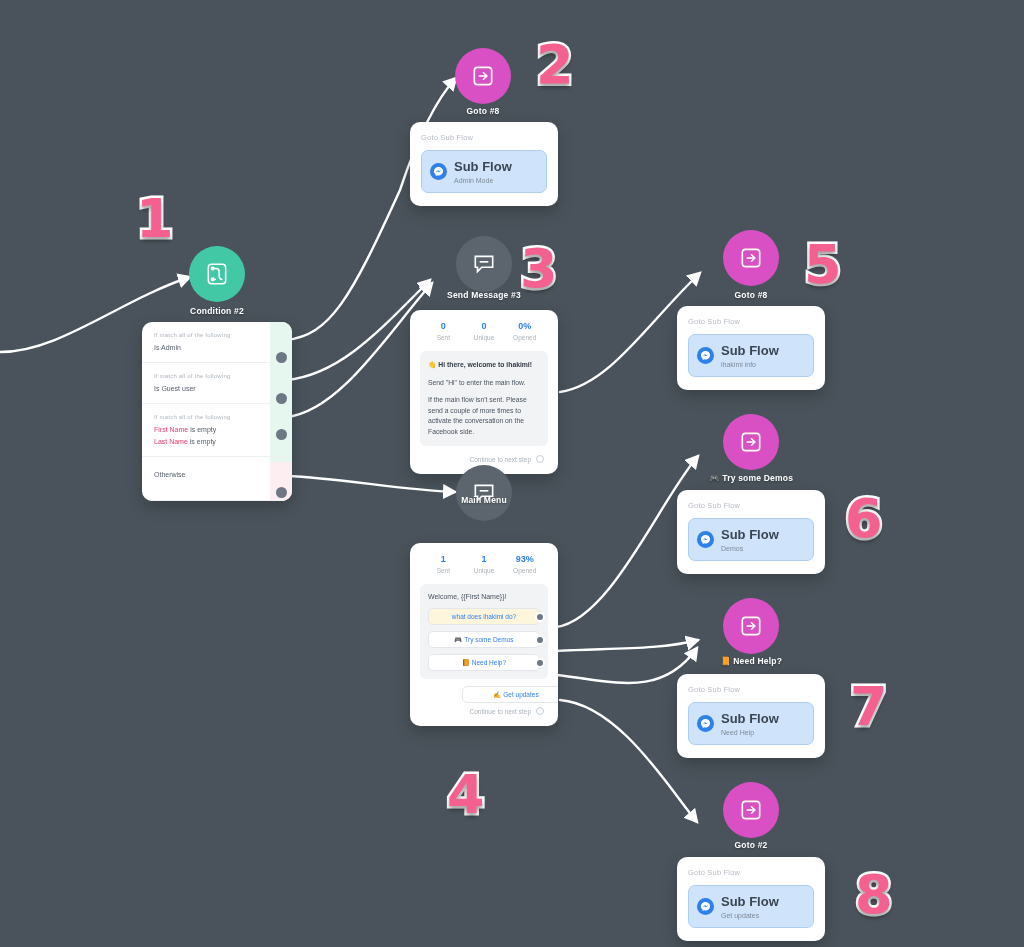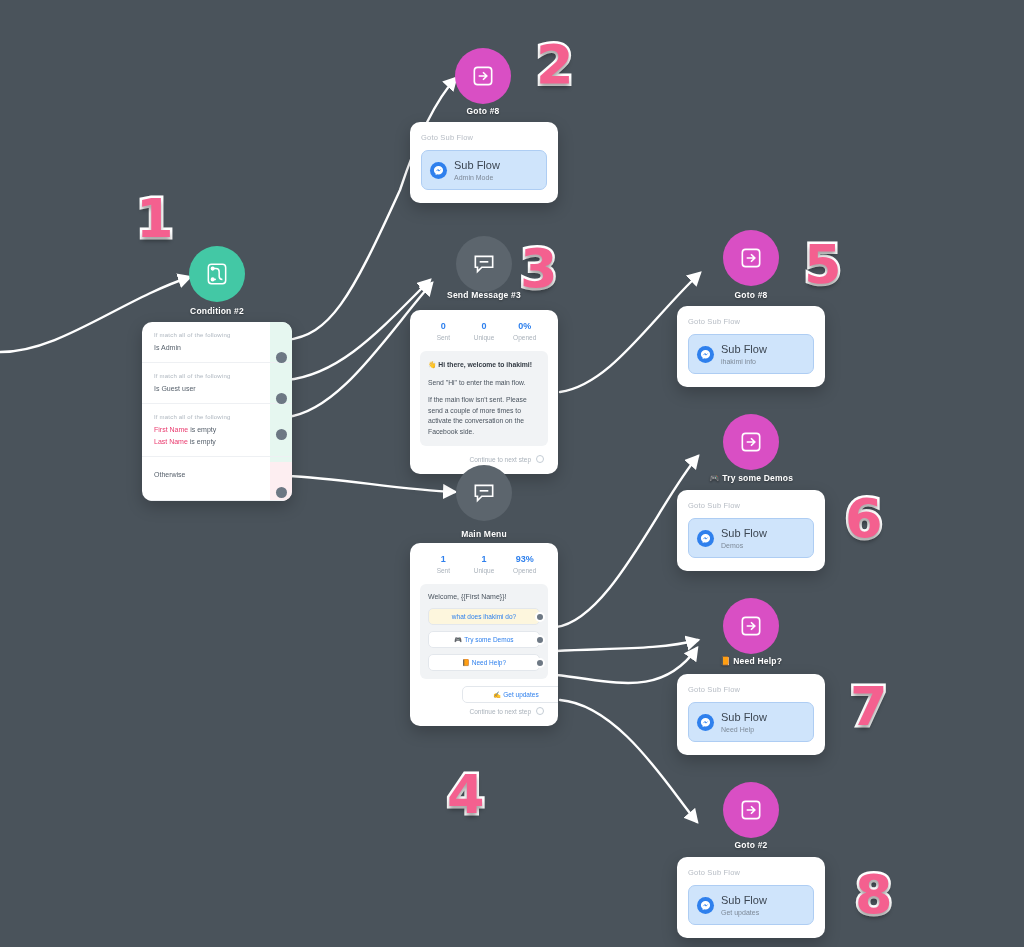--- a/index.html
+++ b/index.html
@@ -30,21 +30,21 @@
 
   
   .gcard { width:148px; padding:11px 11px 13px 11px; }
   .gcard .ghead { font-size:7.5px; color:#b6bcc4; margin-bottom:8px; letter-spacing:.2px;}
   .subflow { display:flex; align-items:center; gap:7px;
              background:#cfe4fb; border:1px solid #aecdf3; border-radius:7px;
              padding:7px 8px; }
   .sf-ico { width:17px; height:17px; border-radius:50%; background:#2f80ed;
             display:flex; align-items:center; justify-content:center; flex:0 0 auto;}
   .sf-ico svg { width:11px; height:11px; }
-  .sf-t1 { font-size:11px; font-weight:normal; color:#3c4652; line-height:1.35; }
+  .sf-t1 { font-size:13px; font-weight:bold; color:#3c4652; line-height:1.35; }
   .sf-t2 { font-size:7px; color:#7e8a98; line-height:1.35; }
 
   
   .cond-card { width:150px; }
   .cond-body { position:relative; }
   .cond-row { position:relative; padding:10px 12px 11px 12px; border-bottom:1px solid #eef0f3; }
   .cond-row:last-child { border-bottom:none; }
   .cond-row .ctitle { font-size:6px; color:#aeb6bf; margin-bottom:6px; letter-spacing:.2px;}
   .cond-row .cline  { font-size:7px; color:#57616c; margin-bottom:5px; }
   .cond-row .cline:last-child { margin-bottom:0; }
@@ -224,21 +224,21 @@
       <span class="ring"></span>
     </div>
   </div>
 
   <div class="node msg" style="left:456px;top:465px">
     <svg viewBox="0 0 24 24" fill="none" stroke="#ffffff" stroke-width="1.5">
       <path d="M4 5h16v10H10l-4 4v-4H4z"></path>
       <path d="M8 10h8"></path>
     </svg>
   </div>
-  <div class="node-label" style="left:374px;top:529px">Main Menu</div>
+  <div class="node-label" style="left:374px;top:495px">Main Menu</div>
 
   <div class="card mcard" style="left:410px;top:543px">
     <div class="stats">
       <div class="stat">
         <div class="v">1</div>
         <div class="l">Sent</div>
       </div>
       <div class="stat">
         <div class="v">1</div>
         <div class="l">Unique</div>

